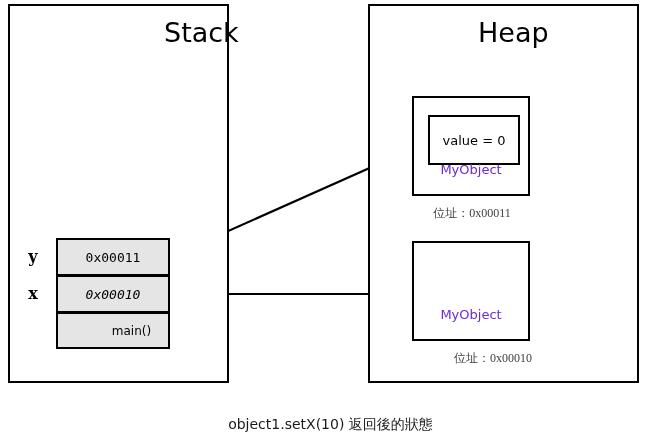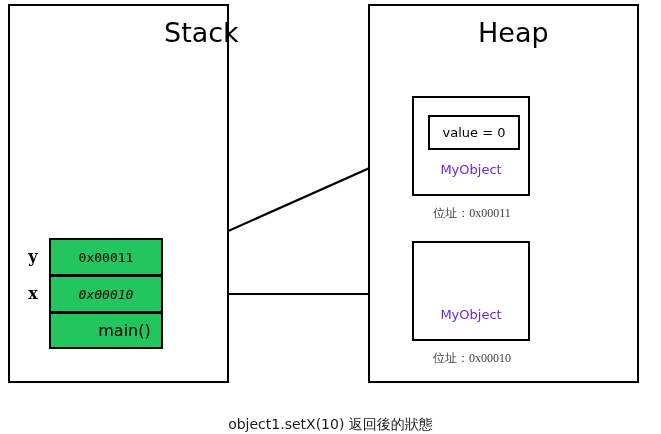--- a/index.html
+++ b/index.html
@@ -53,39 +53,39 @@
     margin-left: 45px;
   }
   #heap-title {
     left: 478px;
     top: 17px;
   }
 
   
   .stack-cell {
     position: absolute;
-    left: 49px;
+    left: 56px;
     width: 114px;
     box-sizing: border-box;
     border: 2px solid #000000;
-    background: #22c55e;
+    background: #e5e5e5;
     display: flex;
     align-items: center;
     justify-content: center;
     font-family: "DejaVu Sans Mono", monospace;
     font-size: 13px;
     color: #000000;
   }
   #stack-cell-y { top: 238px; height: 38px; }
   #stack-cell-x { top: 275px; height: 38px; font-style: italic; }
   #stack-cell-main {
     top: 312px;
     height: 37px;
     font-family: "DejaVu Sans", sans-serif;
-    font-size: 16px;
+    font-size: 12px;
     padding-left: 37px;
   }
 
   .var-label {
     position: absolute;
     font-family: "DejaVu Serif", serif;
     font-weight: bold;
     font-size: 16px;
     color: #000000;
     width: 20px;
@@ -104,21 +104,21 @@
     box-sizing: border-box;
   }
   #heap-object-1 { top: 96px; height: 100px; }
   #heap-object-2 { top: 241px; height: 100px; }
 
   .value-box {
     position: absolute;
     left: 14px;
     top: 17px;
     width: 92px;
-    height: 35px;
+    height: 50px;
     box-sizing: border-box;
     border: 2px solid #000000;
     background: #ffffff;
     display: flex;
     align-items: center;
     justify-content: center;
     font-family: "DejaVu Sans", sans-serif;
     font-size: 13px;
     color: #000000;
     white-space: nowrap;
@@ -137,21 +137,21 @@
     position: absolute;
     left: 412px;
     width: 120px;
     text-align: center;
     font-family: Liberation Serif, serif;
     font-size: 12px;
     color: #404040;
     white-space: nowrap;
   }
   #addr-label-1 { top: 205px; }
-  #addr-label-2 { top: 350px; }
+  #addr-label-2 { top: 350px; text-align: right; }
 
   
   #caption {
     position: absolute;
     left: 0;
     right: 0;
     top: 416px;
     text-align: center;
     font-family: "DejaVu Sans", sans-serif;
     font-size: 14px;

